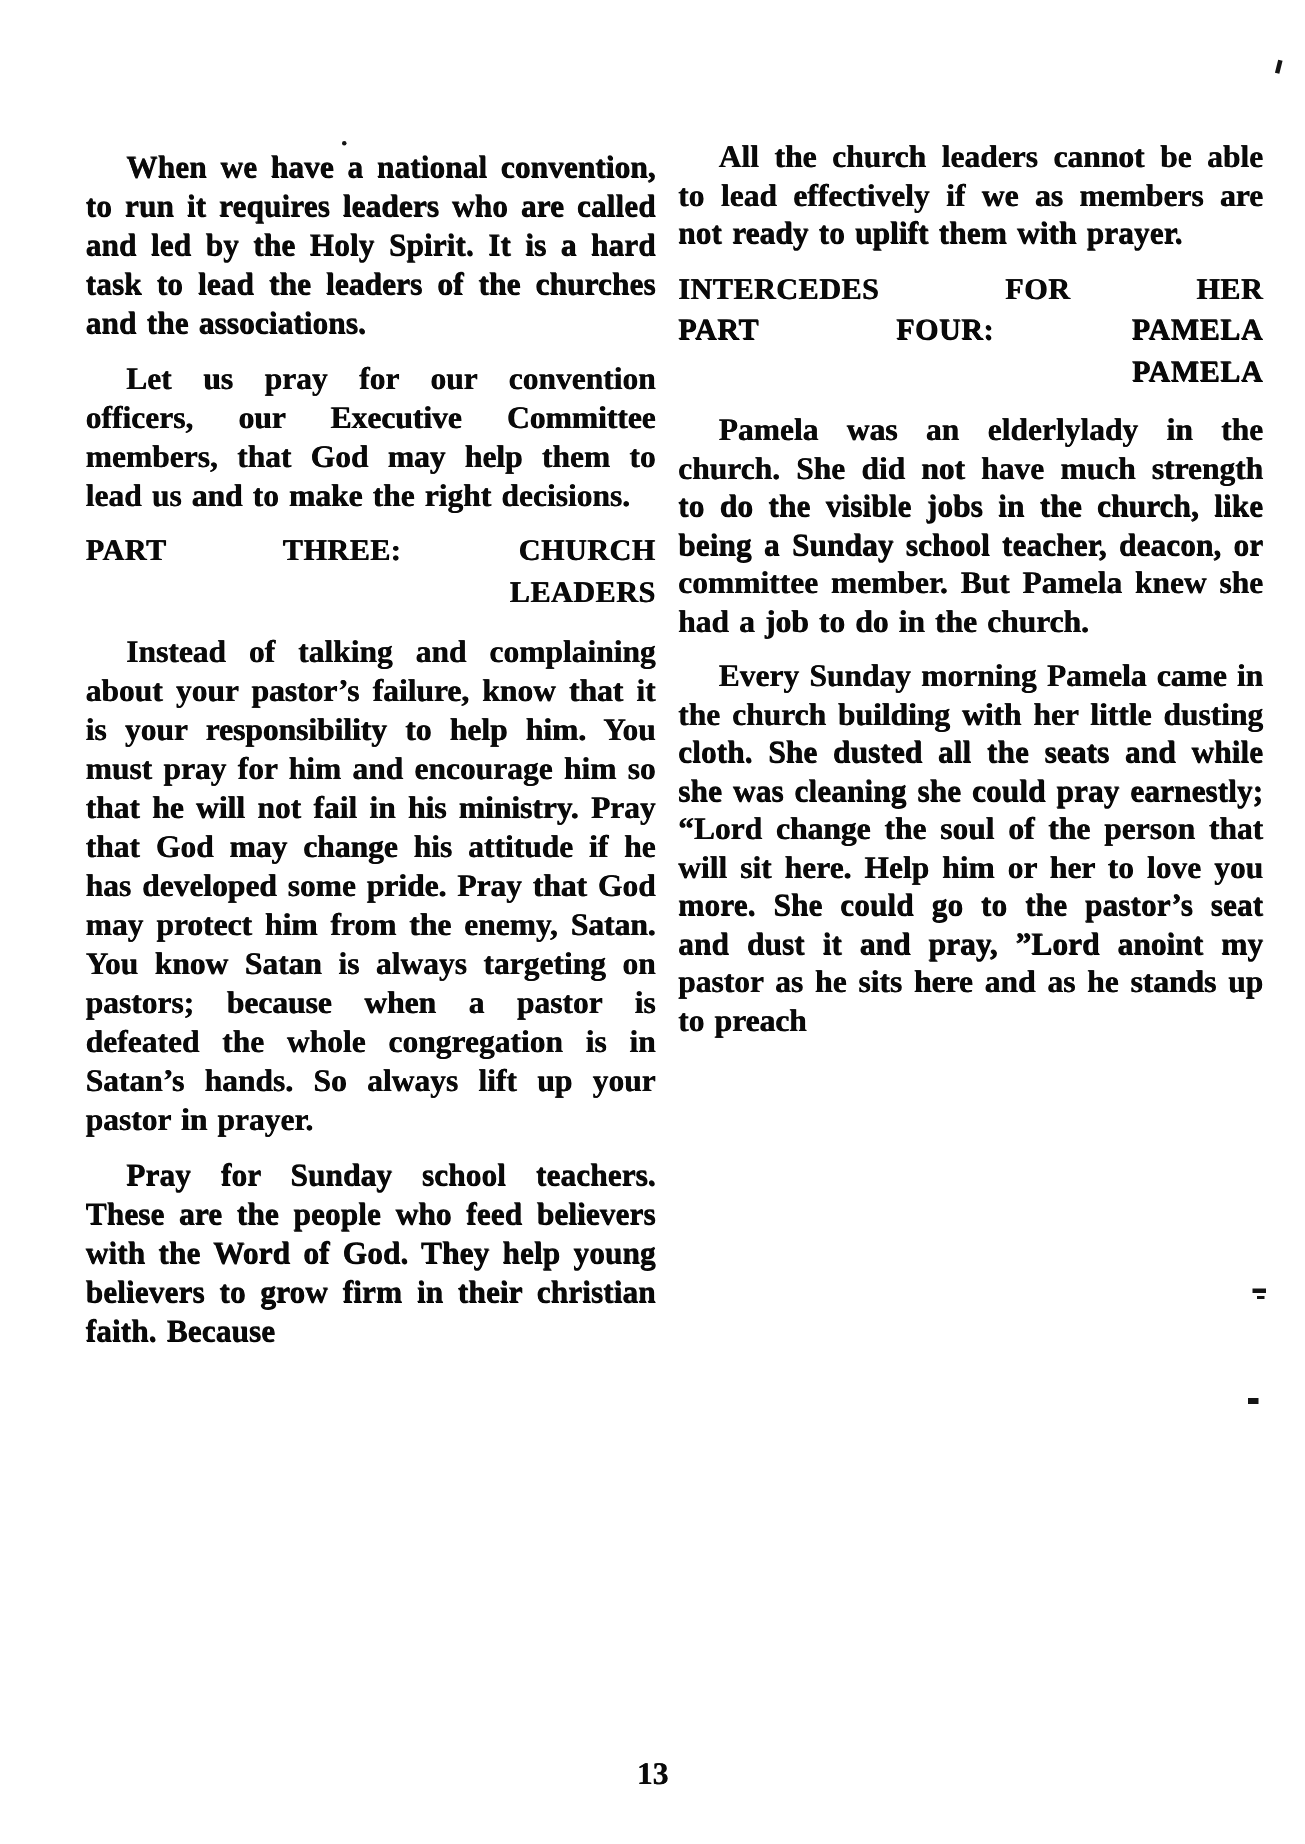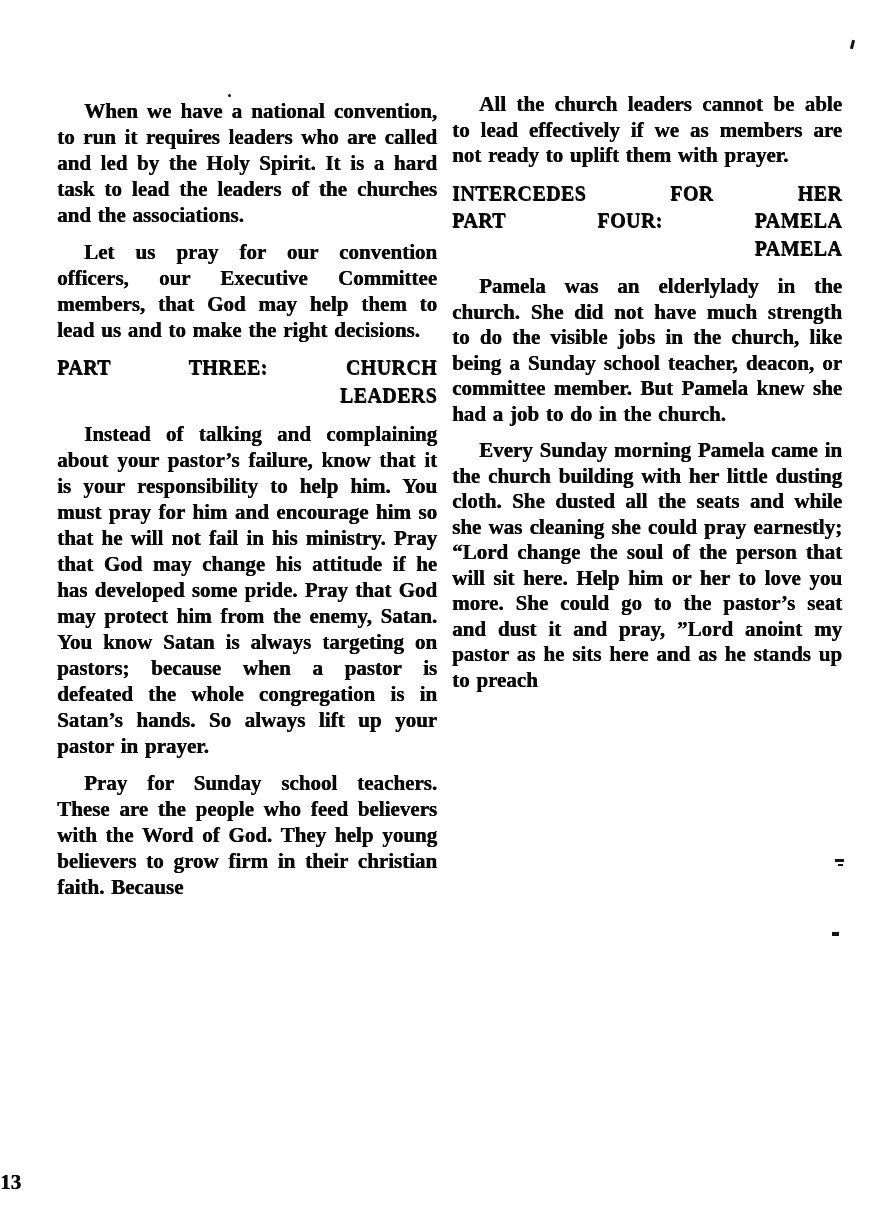--- a/index.html
+++ b/index.html
@@ -39,20 +39,21 @@
     letter-spacing: 0.4px;
     text-shadow: 0.5px 0.5px 0 #000;
   }
   .head-line { text-align: right; }
   .head-just { text-align: justify; text-align-last: justify; }
   .page-number {
     position: absolute;
     left: 0;
     right: 0;
     top: 1170px;
+    text-align: center;
     font-size: 21px;
     text-shadow: 0.4px 0.4px 0 #000;
   }
   .speck {
     position: absolute;
     background: #141414;
   }
   .speck-tick   { left: 851px; top: 40px;  width: 3px; height: 9px; transform: rotate(14deg); }
   .speck-dot    { left: 228px; top: 94px;  width: 3px; height: 3px; border-radius: 50%; }
   .speck-dash-a { left: 835px; top: 859px; width: 9px; height: 3px; }

